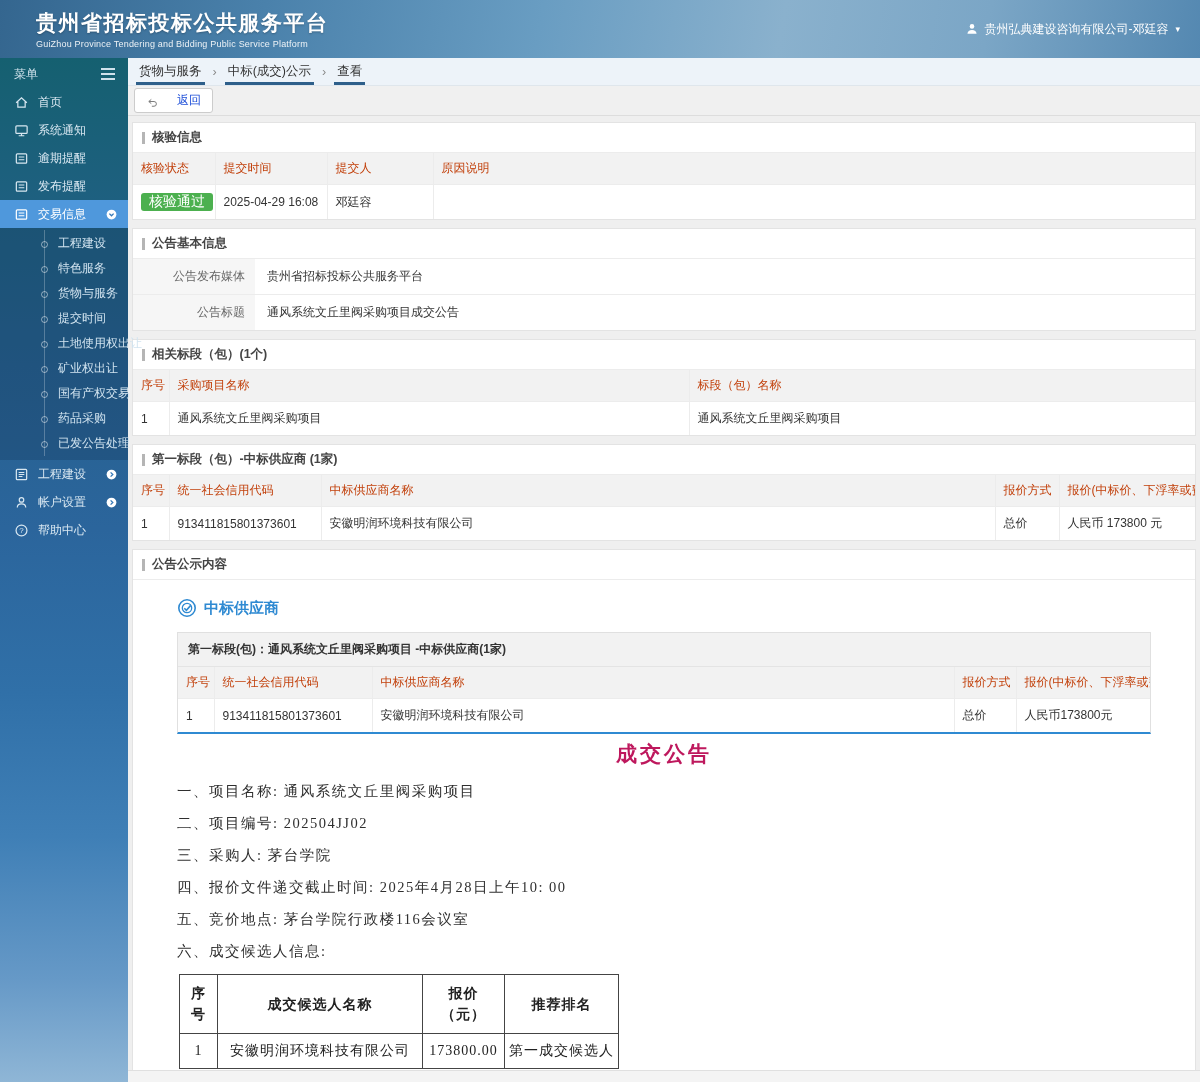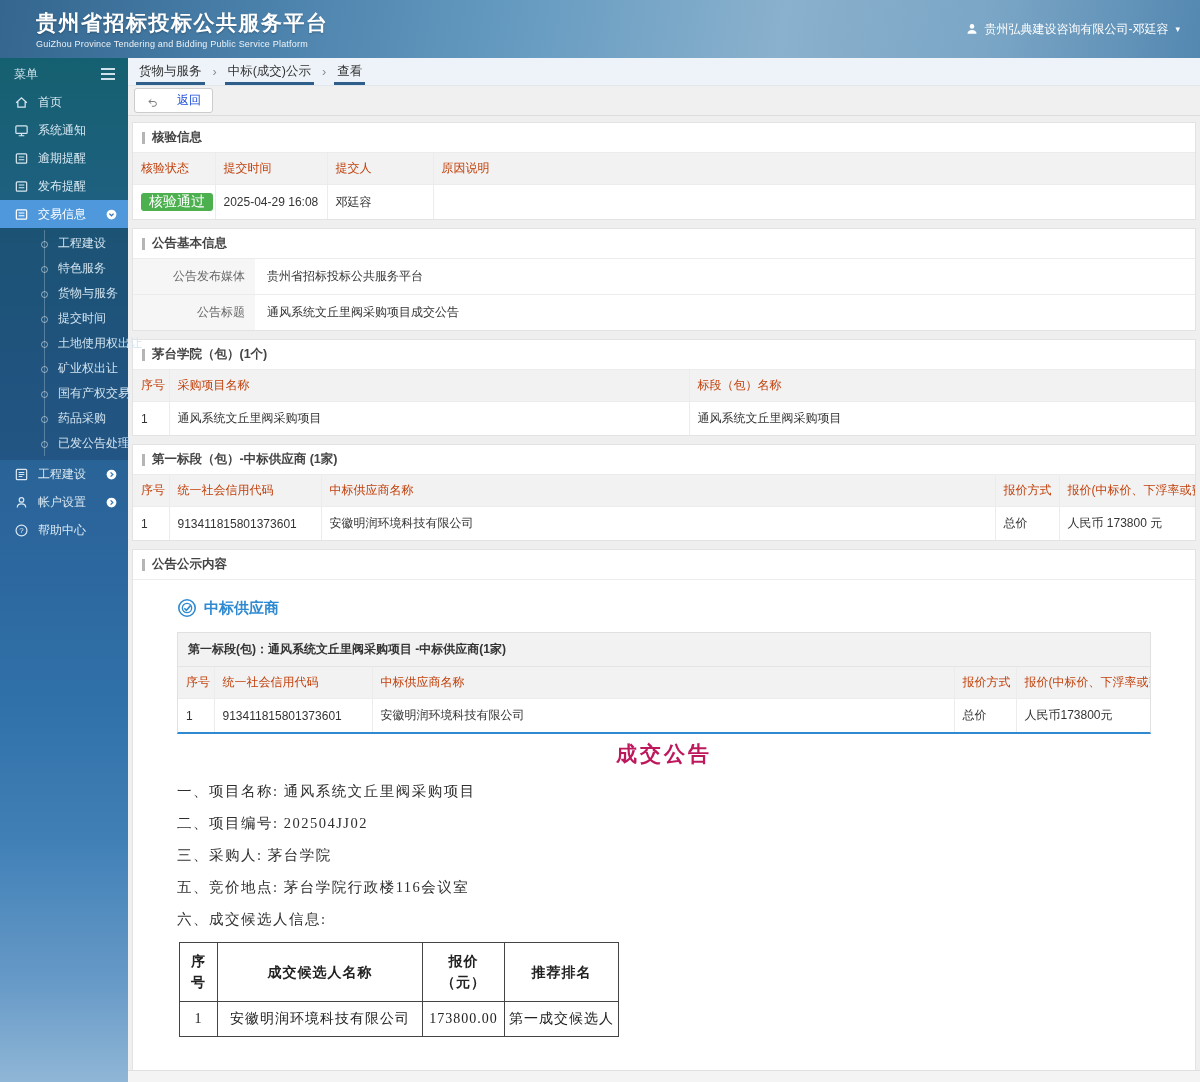--- a/index.html
+++ b/index.html
@@ -262,21 +262,21 @@
             </tr>
             <tr>
               <td class="k">公告标题</td>
               <td class="v">通风系统文丘里阀采购项目成交公告</td>
             </tr>
           </tbody>
         </table>
     </section>
 
     <section class="card">
-      <div class="card-title">茅台学院（包）(1个)</div>
+      <div class="card-title">相关标段（包）(1个)</div>
       <table class="grid" id="relatedTable">
           <colgroup>
             <col style="width: 36px;">
             <col style="width: 520px;">
             <col>
           </colgroup>
           <thead>
             <tr>
               <th>序号</th>
               <th>采购项目名称</th>
@@ -366,20 +366,21 @@
                 </tr>
               </tbody>
             </table>
         </div>
         <div class="announce">
           <h1>成交公告</h1>
           <div id="announceParas">
               <div class="para"><span>一、项目名称: 通风系统文丘里阀采购项目</span></div>
               <div class="para"><span>二、项目编号: </span><span class="u">202504JJ02</span><span></span></div>
               <div class="para"><span>三、采购人: 茅台学院</span></div>
+              <div class="para"><span>四、报价文件递交截止时间: </span><span class="u">2025年4月28日</span><span>上午10: 00</span></div>
               <div class="para"><span>五、竞价地点: 茅台学院行政楼116会议室</span></div>
               <div class="para"><span>六、成交候选人信息:</span></div>
             </div>
           <table class="cand" id="candTable">
               <colgroup>
                 <col style="width: 38px;">
                 <col style="width: 205px;">
                 <col style="width: 82px;">
                 <col style="width: 114px;">
               </colgroup>

